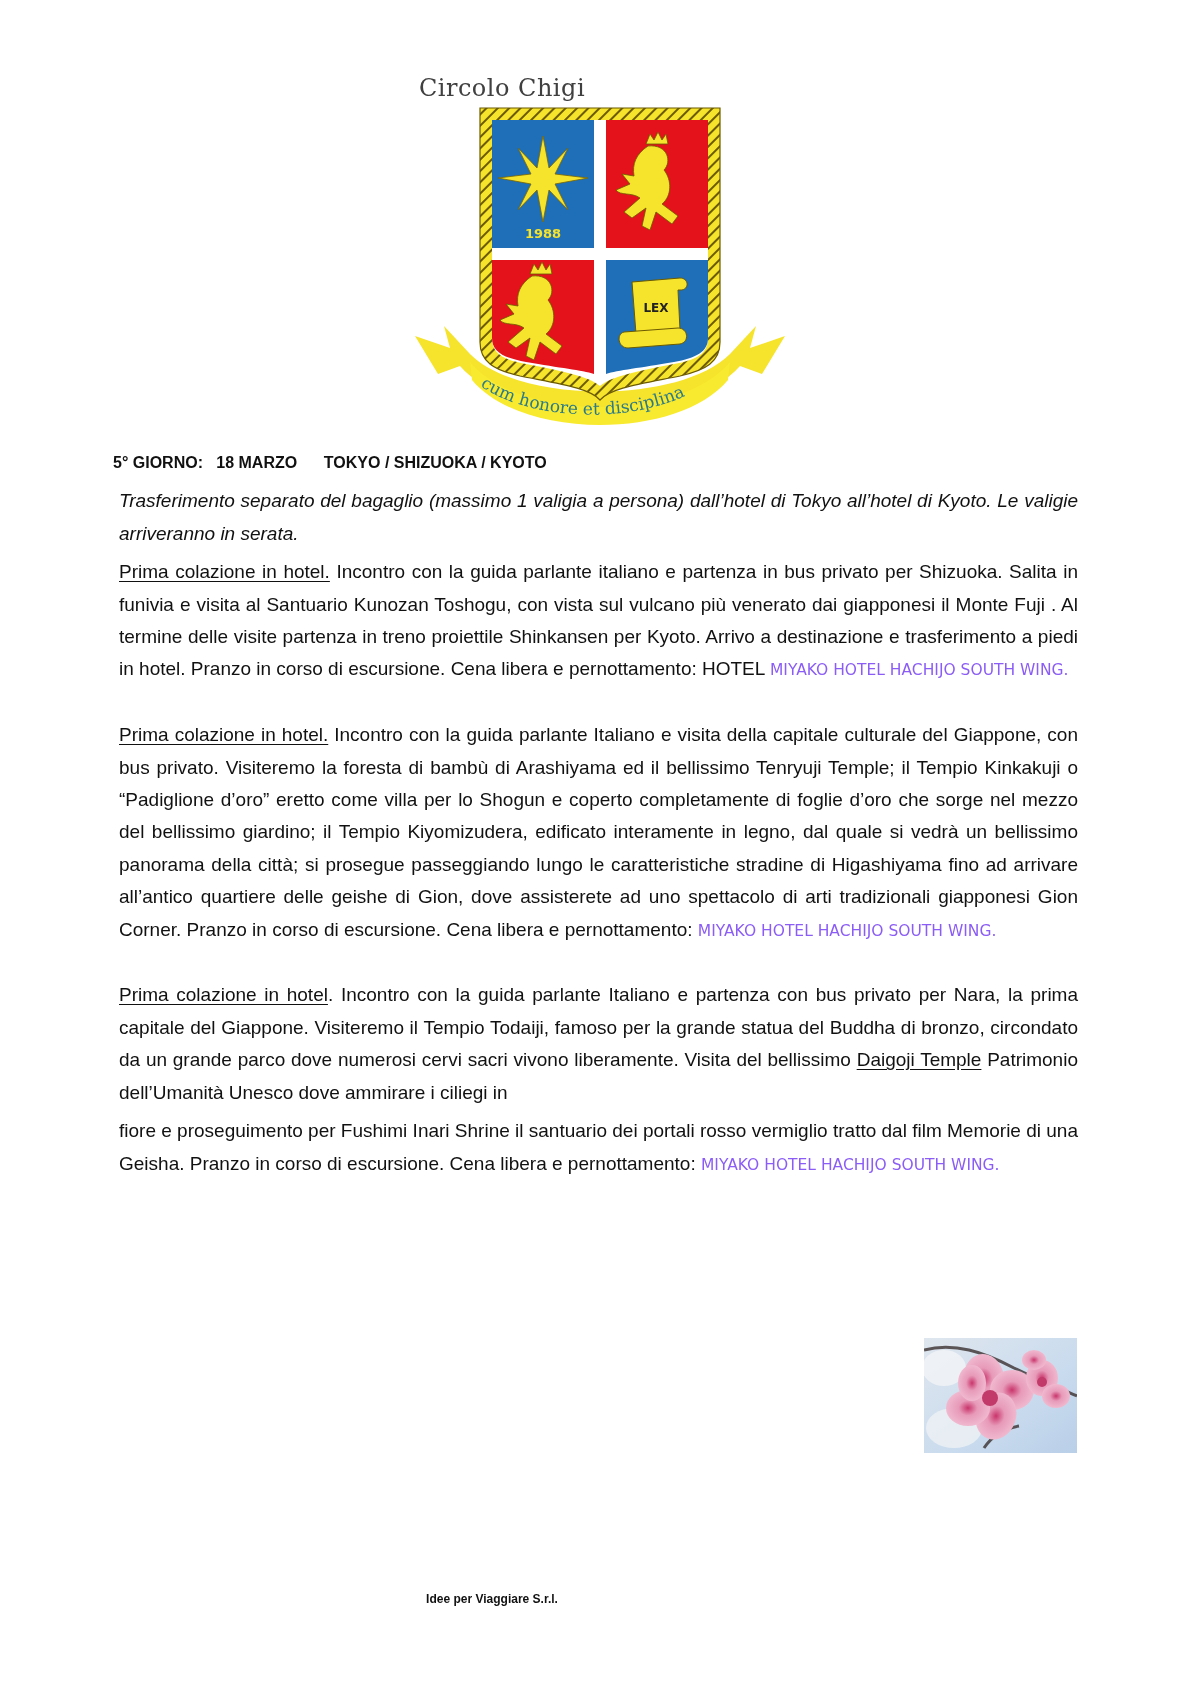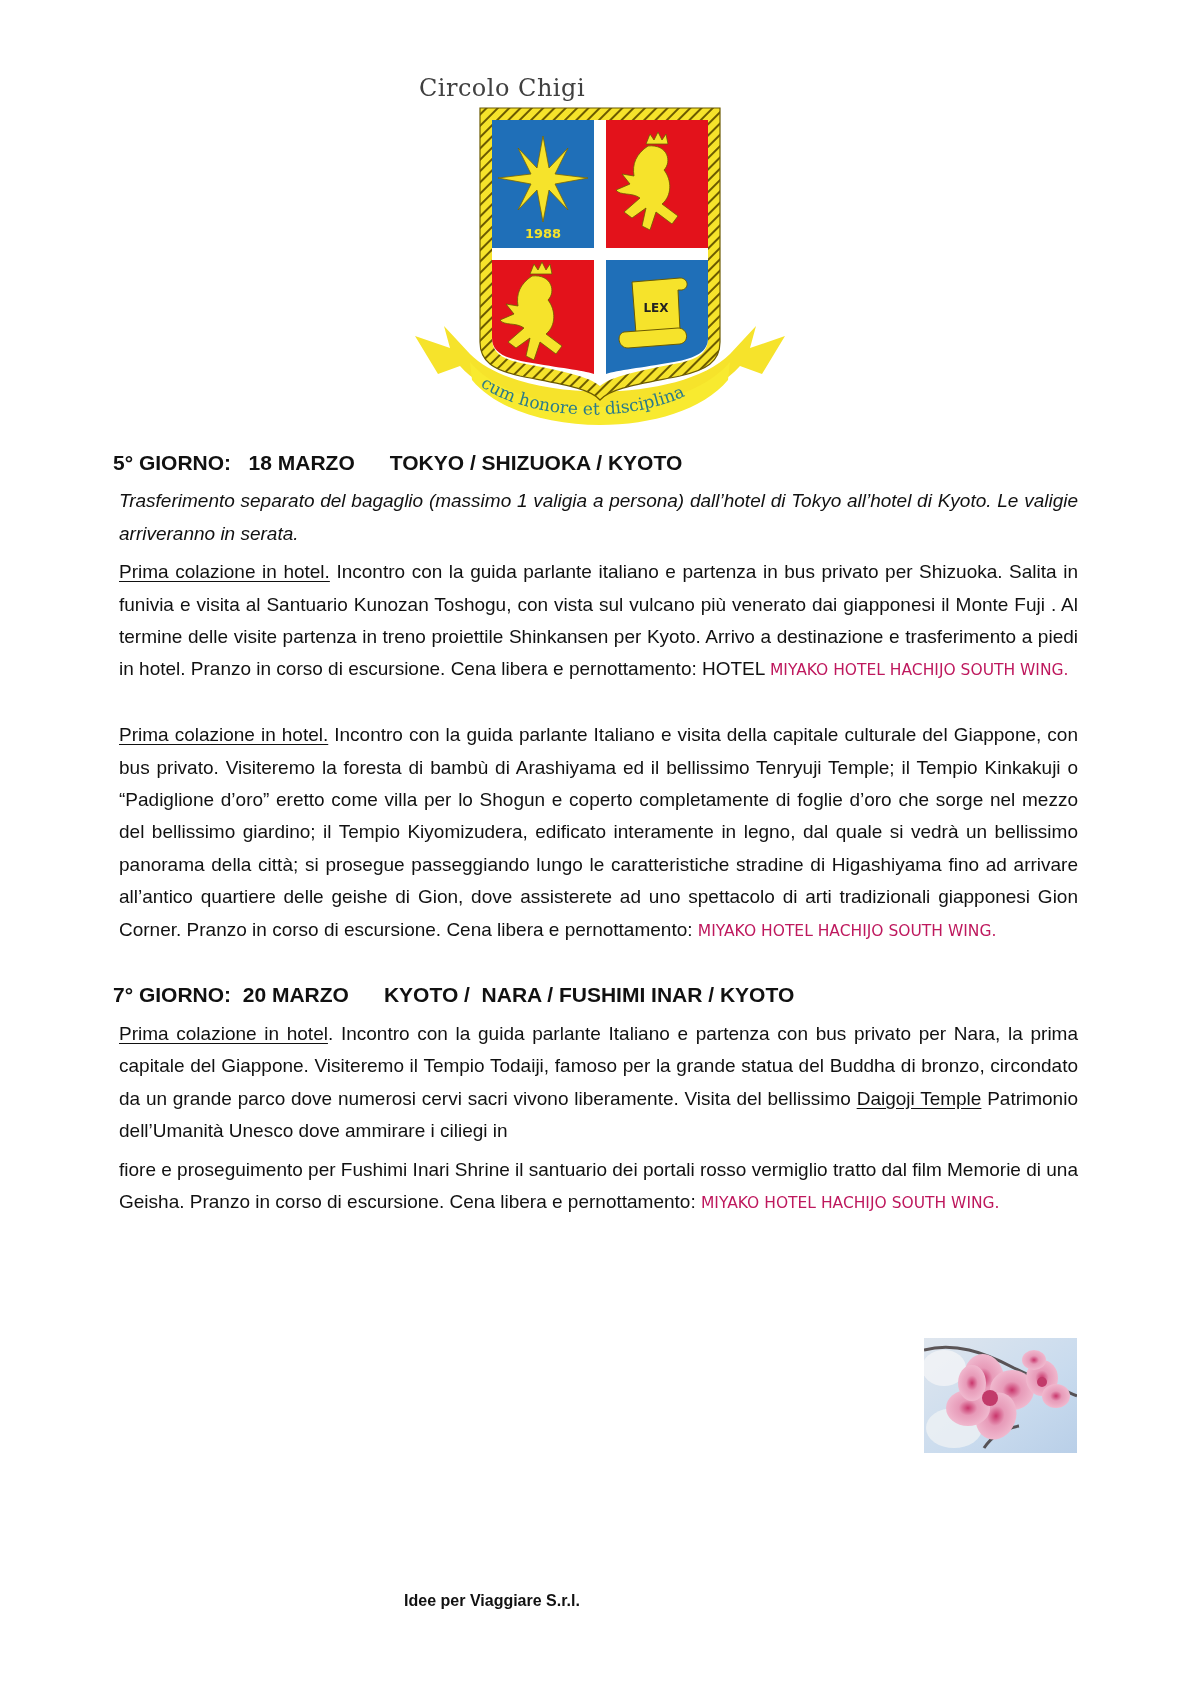--- a/index.html
+++ b/index.html
@@ -6,30 +6,30 @@
   body { width: 1190px; height: 1683px; position: relative; overflow: hidden;
          font-family: "Liberation Sans", "DejaVu Sans", sans-serif; color: #111; }
   .crest-title { position: absolute; left: 0; width: 1004px; top: 74px; text-align: center;
                  font-family: "DejaVu Serif", "Liberation Serif", serif; font-size: 24px; color: #404040;
                  letter-spacing: 0.5px; }
   .crest { position: absolute; left: 410px; top: 104px; width: 380px; height: 340px; }
   .content { position: absolute; left: 113px; top: 447px; width: 971px;
              font-family: "Liberation Sans", "DejaVu Sans", sans-serif; font-size: 19px;
              line-height: 32.4px; text-align: justify; }
   .day { margin: 0 0 32.4px 0; }
-  .day-head { font-weight: bold; font-size: 21px; white-space: pre; text-align: left; }
+  .day-head { font-weight: bold; font-size: 16px; white-space: pre; text-align: left; }
   .p { margin: 6px; }
   .it { font-style: italic; }
   .u { text-decoration: underline; text-underline-offset: 3px; }
   .b { font-weight: normal; }
-  .hotel { font-family: "DejaVu Sans", sans-serif; font-size: 15.5px; color: #be185d; }
+  .hotel { font-family: "DejaVu Sans", sans-serif; font-size: 15.5px; color: #8b5cf6; }
   .last-left { text-align-last: left; }
   .flower { position: absolute; left: 924px; top: 1338px; width: 153px; height: 115px; overflow: hidden; }
   .footer { position: absolute; left: 0; width: 984px; top: 1592px; text-align: center;
-            font-weight: bold; font-size: 16px; }
+            font-weight: bold; font-size: 12px; }
 </style>
 </head>
 <body>
 
 <div class="crest-title">Circolo Chigi</div>
 
 <svg class="crest" viewBox="0 0 380 340" xmlns="http://www.w3.org/2000/svg">
   <defs>
     <pattern id="rope" width="8" height="8" patternUnits="userSpaceOnUse" patternTransform="rotate(45)">
       <rect width="8" height="8" fill="#f6e32b"></rect>
@@ -83,21 +83,20 @@
     <div class="day-head">5° GIORNO:   18 MARZO      TOKYO / SHIZUOKA / KYOTO</div>
     <p class="p it">Trasferimento separato del bagaglio (massimo 1 valigia a persona) dall’hotel di Tokyo all’hotel di Kyoto. Le valigie arriveranno in serata.</p>
     <p class="p"><span class="u">Prima colazione in hotel.</span><span> Incontro con la guida parlante italiano e partenza in bus privato per Shizuoka. Salita in funivia e visita al Santuario Kunozan Toshogu, con vista sul vulcano più venerato dai giapponesi il Monte Fuji . Al termine delle visite partenza in treno proiettile Shinkansen per Kyoto. Arrivo a destinazione e trasferimento a piedi in hotel. </span><span class="b">Pranzo in corso di escursione</span><span>. Cena libera e pernottamento: HOTEL </span><span class="hotel">MIYAKO HOTEL HACHIJO SOUTH WING.</span></p>
   </section>
 
   <section class="day">
     <p class="p"><span class="u">Prima colazione in hotel.</span><span> Incontro con la guida parlante Italiano e visita della capitale culturale del Giappone, con bus privato. Visiteremo la foresta di bambù di Arashiyama ed il bellissimo Tenryuji Temple;  il Tempio Kinkakuji o “Padiglione d’oro” eretto come villa per lo Shogun e coperto completamente di foglie d’oro che sorge nel mezzo del bellissimo giardino; il Tempio Kiyomizudera, edificato interamente in legno, dal quale si vedrà un bellissimo panorama della città; si prosegue passeggiando lungo le caratteristiche stradine di Higashiyama fino ad arrivare all’antico quartiere delle geishe di Gion, dove assisterete ad uno spettacolo di arti tradizionali giapponesi Gion Corner. </span><span class="b">Pranzo in corso di escursione</span><span>. Cena libera e pernottamento: </span><span class="hotel">MIYAKO HOTEL HACHIJO SOUTH WING.</span></p>
   </section>
 
   <section class="day">
-    <div class="day-head">7° GIORNO:  20 MARZO      KYOTO /  NARA / FUSHIMI INAR / KYOTO</div>
     <p class="p last-left"><span class="u">Prima colazione in hotel</span><span>. Incontro con la guida parlante Italiano e partenza con bus privato per Nara, la prima capitale del Giappone. Visiteremo il Tempio Todaiji, famoso per la grande statua del Buddha di bronzo, circondato da un grande parco dove numerosi cervi sacri vivono liberamente. Visita del bellissimo </span><span class="u">Daigoji Temple</span><span> Patrimonio dell’Umanità Unesco dove ammirare i ciliegi in</span></p>
     <p class="p"><span>fiore e proseguimento per Fushimi Inari Shrine il santuario dei portali rosso vermiglio tratto dal film Memorie di una Geisha. </span><span class="b">Pranzo in corso di escursione</span><span>. Cena libera e pernottamento:</span> <span class="hotel">MIYAKO HOTEL HACHIJO SOUTH WING.</span></p>
   </section>
 </div>
 
 <svg class="flower" viewBox="0 0 153 115" xmlns="http://www.w3.org/2000/svg">
   <defs>
     <linearGradient id="sky" x1="0" y1="0" x2="1" y2="1">
       <stop offset="0" stop-color="#dfe6ee"></stop>
       <stop offset="0.6" stop-color="#c9dbee"></stop>

